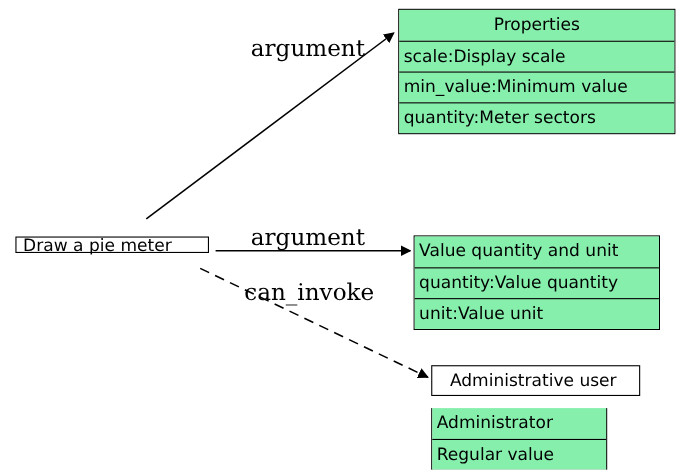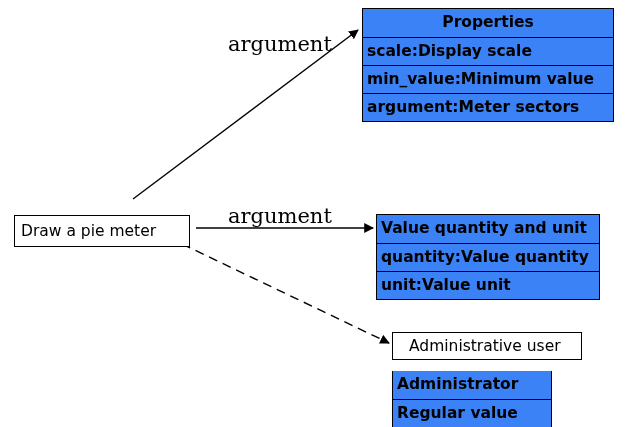--- a/index.html
+++ b/index.html
@@ -22,25 +22,24 @@
     box-sizing: border-box;
     border: 1px solid #000000;
     background: #ffffff;
   }
   .row {
     box-sizing: border-box;
     height: 28px;
     line-height: 26px;
     font-size: 15.5px;
     color: #000000;
-    background: #3b82f6;
+    background: #86efac;
     white-space: nowrap;
     overflow: visible;
     padding: 0 4px;
-    font-weight: bold;
   }
   .row + .row {
     border-top: 1px solid #000000;
   }
   .row.center { text-align: center; }
   .row.left   { text-align: left; }
 
   
   .simple-box {
     position: absolute;
@@ -109,30 +108,31 @@
 
     <line x1="196" y1="228" x2="373" y2="228" stroke="#000000" stroke-width="1.4" marker-end="url(#arrow)"></line>
 
     <line x1="182" y1="244" x2="389" y2="343" stroke="#000000" stroke-width="1.4" stroke-dasharray="9,6" marker-end="url(#arrow)"></line>
   </svg>
 
   <div class="edge-label" style="left:228px; top:32px;">argument</div>
 
   <div class="edge-label" style="left:228px; top:204px;">argument</div>
 
+  <div class="edge-label" style="left:222px; top:254px;">can_invoke</div>
 
-  <div class="simple-box" style="left:14px; top:215px; width:176px; height:32px;">
+  <div class="simple-box" style="left:14px; top:215px; width:176px; height:15px;">
     <span>Draw a pie meter</span>
   </div>
 
   <div class="node" style="left:362px; top:8px; width:252px;">
     <div class="row center">Properties</div>
     <div class="row left">scale:Display scale</div>
     <div class="row left">min_value:Minimum value</div>
-    <div class="row left">argument:Meter sectors</div>
+    <div class="row left">quantity:Meter sectors</div>
   </div>
 
   <div class="node" style="left:376px; top:214px; width:224px;">
     <div class="row left">Value quantity and unit</div>
     <div class="row left">quantity:Value quantity</div>
     <div class="row left">unit:Value unit</div>
   </div>
 
   <div class="node-split" style="left:392px; top:332px;">
     <div class="hdr" style="width:190px;padding-left:16px;">Administrative user</div>

